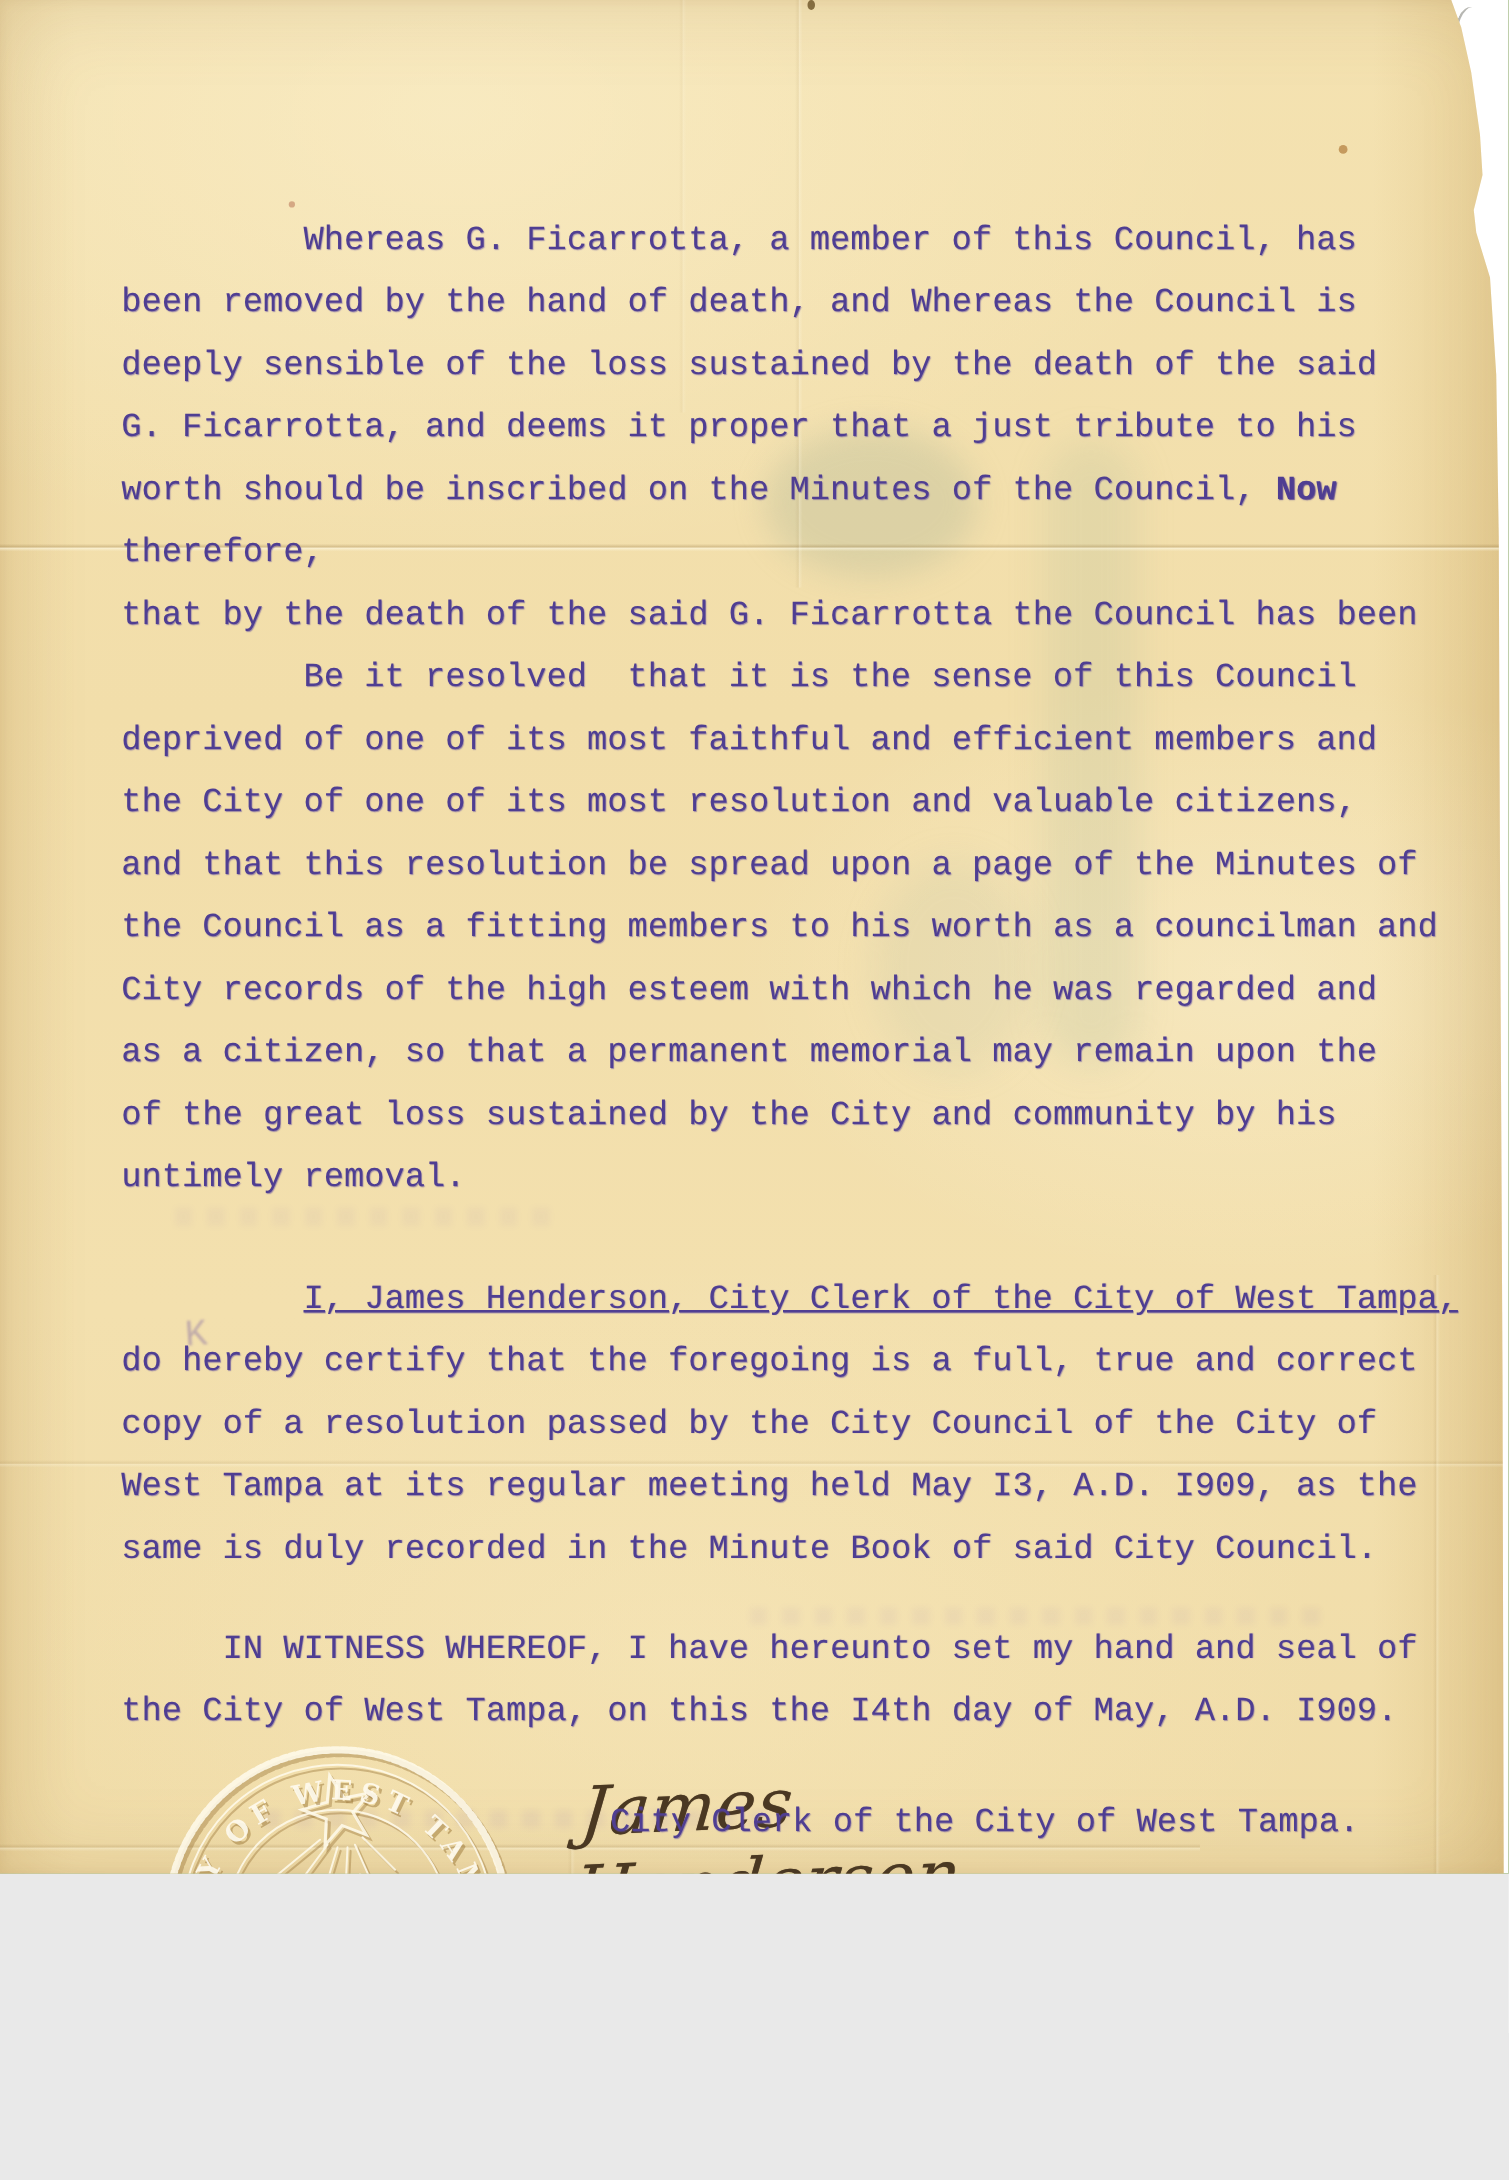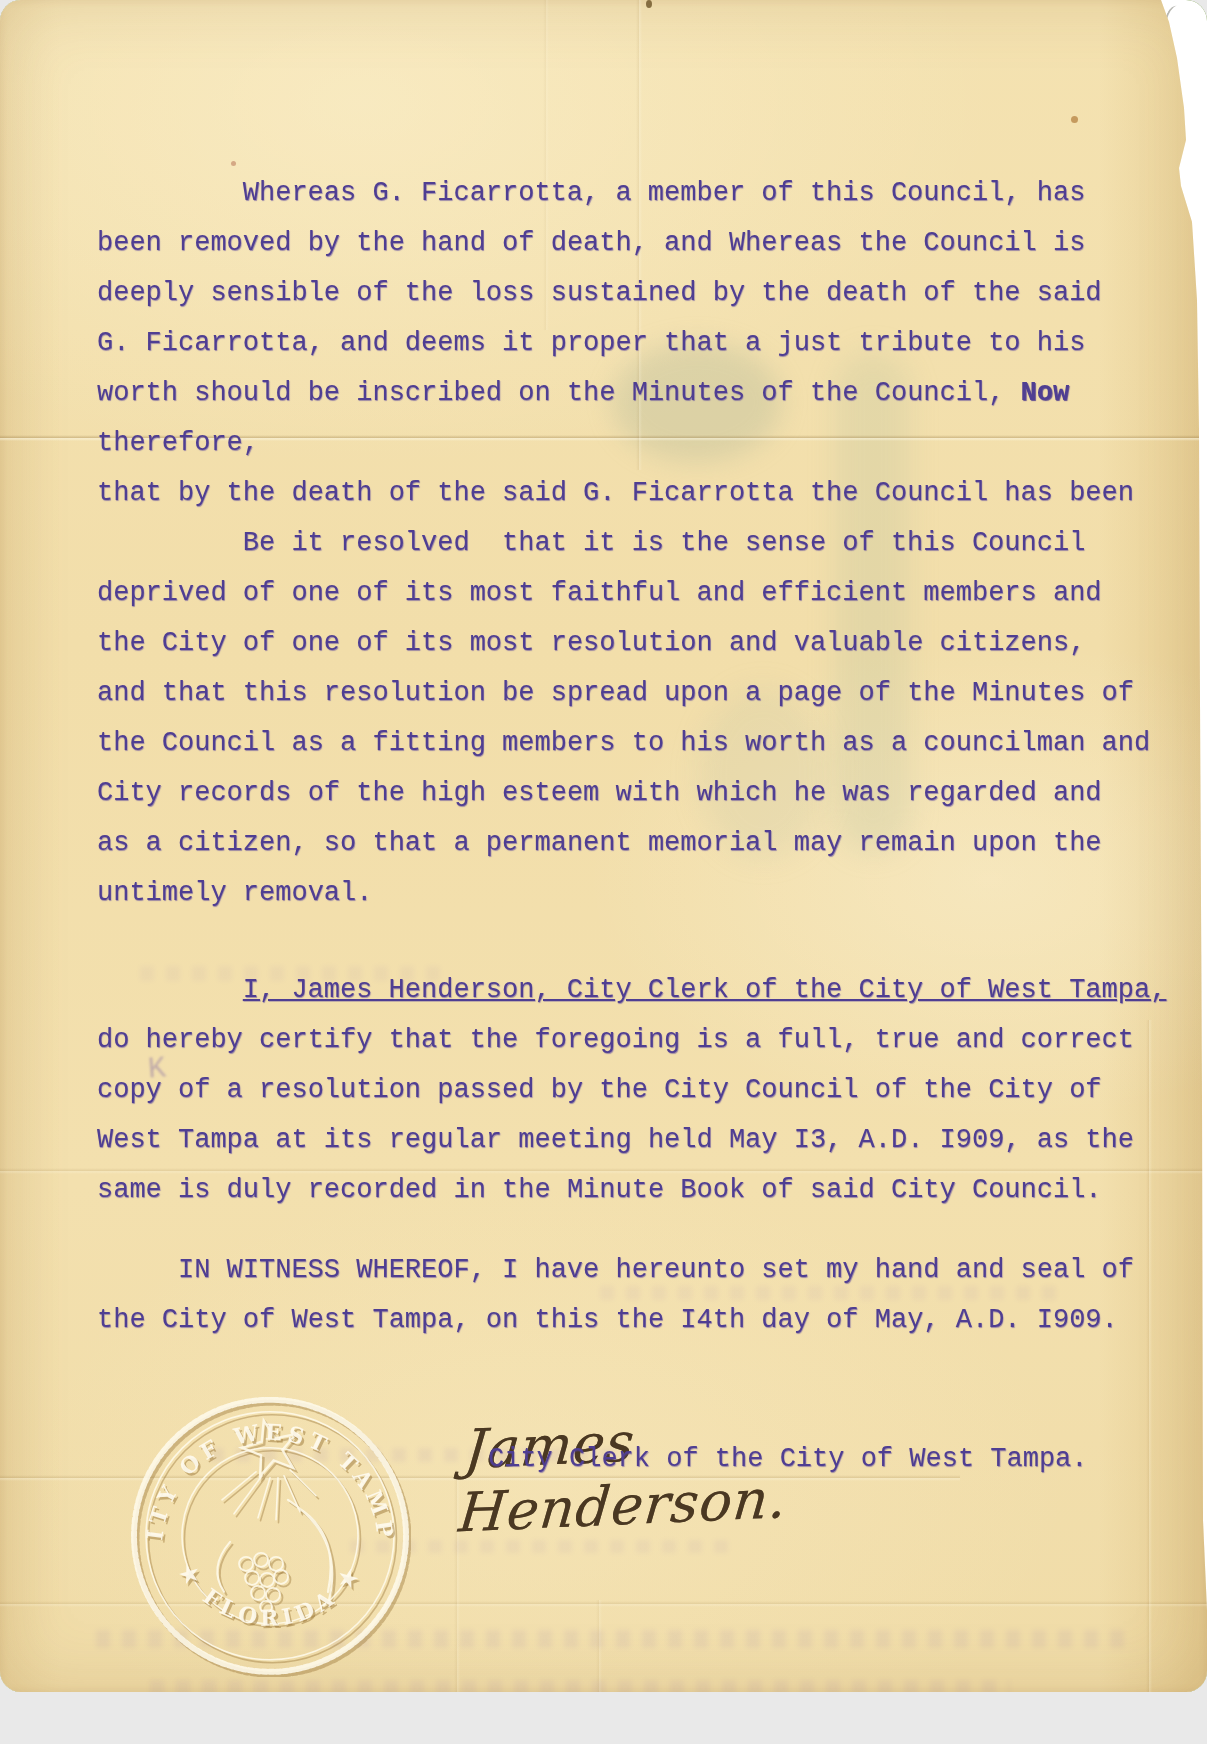--- a/index.html
+++ b/index.html
@@ -1,17 +1,17 @@
 <!DOCTYPE html>
 <html><head>
 <meta charset="utf-8">
 <style>
   html,body{margin:0;padding:0;background:#e9e9e9;}
-  .stage{position:relative;width:1207px;height:1692px;background:#4d7c0f;overflow:hidden;
-         font-family:"Liberation Mono", monospace;border-radius:21px;}
+  .stage{position:relative;width:1207px;height:1499px;background:#4d7c0f;overflow:hidden;
+         font-family:"Liberation Mono", monospace;}
   
   .scanner-bg{position:absolute;inset:0;background:#ffffff;}
   .hair-mark{position:absolute;left:1166px;top:5px;width:12px;height:24px;
              border-left:2px solid #9a9a93;border-radius:50%;transform:rotate(24deg);opacity:.7;}
 
   
   .paper{position:absolute;inset:0;
     background:
       radial-gradient(900px 520px at 30% 6%, rgba(255,246,216,0.40), transparent 70%),
       radial-gradient(560px 340px at 82% 52%, rgba(255,249,228,0.30), transparent 72%),
@@ -112,20 +112,21 @@
         <div class="typed-line"><span class="seg">worth should be inscribed on the Minutes of the Council, </span><span class="seg seg-bold">Now</span></div>
         <div class="typed-line"><span class="seg">therefore,</span></div>
         <div class="typed-line"><span class="seg">that by the death of the said G. Ficarrotta the Council has been</span></div>
         <div class="typed-line" style="padding-left: 145.8px;"><span class="seg">Be it resolved  that it is the sense of this Council</span></div>
         <div class="typed-line"><span class="seg">deprived of one of its most faithful and efficient members and</span></div>
         <div class="typed-line"><span class="seg">the City of one of its most resolution and valuable citizens,</span></div>
         <div class="typed-line"><span class="seg">and that this resolution be spread upon a page of the Minutes of</span></div>
         <div class="typed-line"><span class="seg">the Council as a fitting members to his worth as a councilman and</span></div>
         <div class="typed-line"><span class="seg">City records of the high esteem with which he was regarded and</span></div>
         <div class="typed-line"><span class="seg">as a citizen, so that a permanent memorial may remain upon the</span></div>
+        <div class="typed-line"><span class="seg">of the great loss sustained by the City and community by his</span></div>
         <div class="typed-line"><span class="seg">untimely removal.</span></div>
         <div class="typed-line" style="margin-top: 47px; padding-left: 145.8px; text-decoration: underline;"><span class="seg">I, James Henderson, City Clerk of the City of West Tampa,</span></div>
         <div class="typed-line"><span class="seg">do hereby certify that the foregoing is a full, true and correct</span></div>
         <div class="typed-line"><span class="seg">copy of a resolution passed by the City Council of the City of</span></div>
         <div class="typed-line"><span class="seg">West Tampa at its regular meeting held May I3, A.D. I909, as the</span></div>
         <div class="typed-line"><span class="seg">same is duly recorded in the Minute Book of said City Council.</span></div>
         <div class="typed-line" style="margin-top: 30px; padding-left: 81px;"><span class="seg">IN WITNESS WHEREOF, I have hereunto set my hand and seal of</span></div>
         <div class="typed-line"><span class="seg">the City of West Tampa, on this the I4th day of May, A.D. I909.</span></div>
       </div>
 

